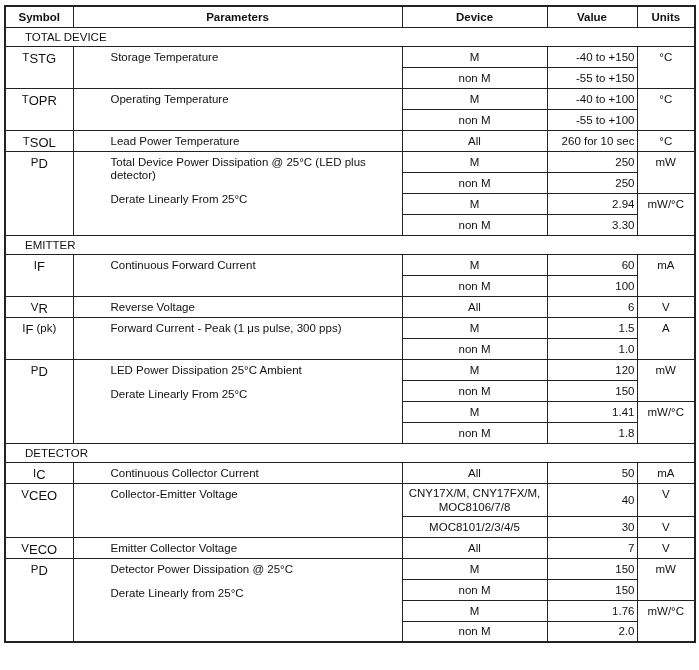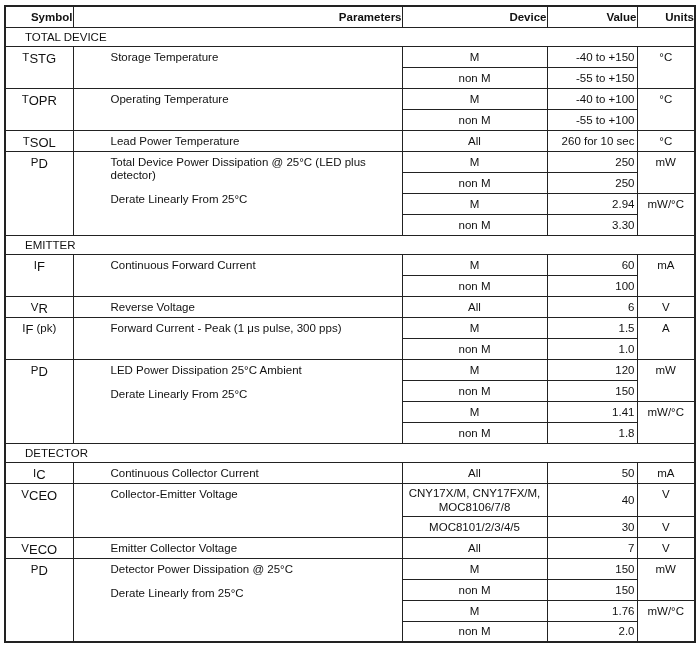--- a/index.html
+++ b/index.html
@@ -25,21 +25,21 @@
   }
   table.ratings th, table.ratings td {
     border: 1px solid #222;
     font-size: 11.5px;
     color: #111;
   }
   thead th {
     height: 21px;
     font-size: 12px;
     font-weight: bold;
-    text-align: right;
+    text-align: center;
     vertical-align: middle;
     background: #fff;
   }
   td.section-cell {
     height: 19px;
     font-weight: normal;
     font-size: 11.5px;
     padding: 2px 19px;
     vertical-align: middle;
   }

